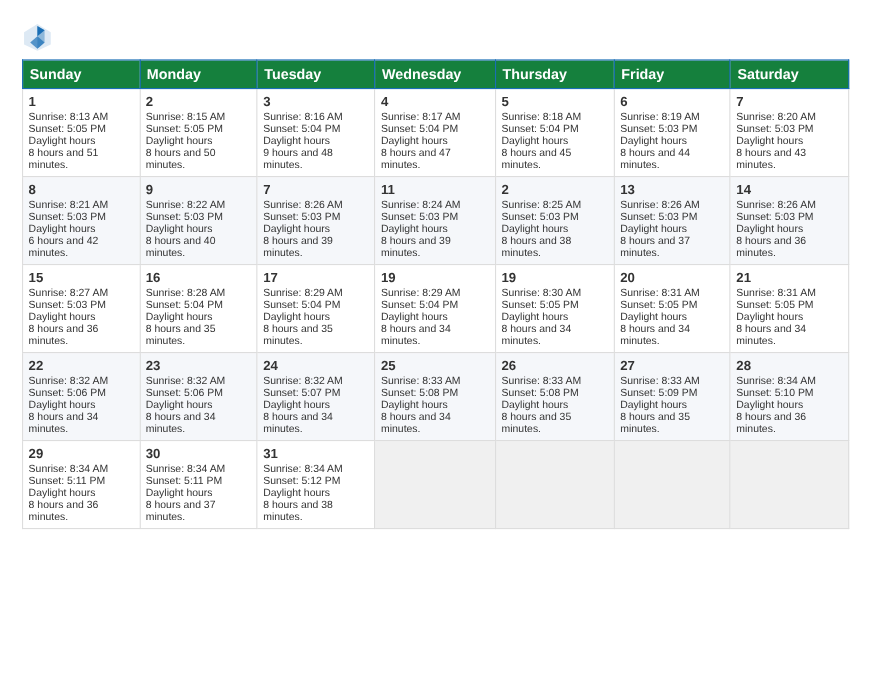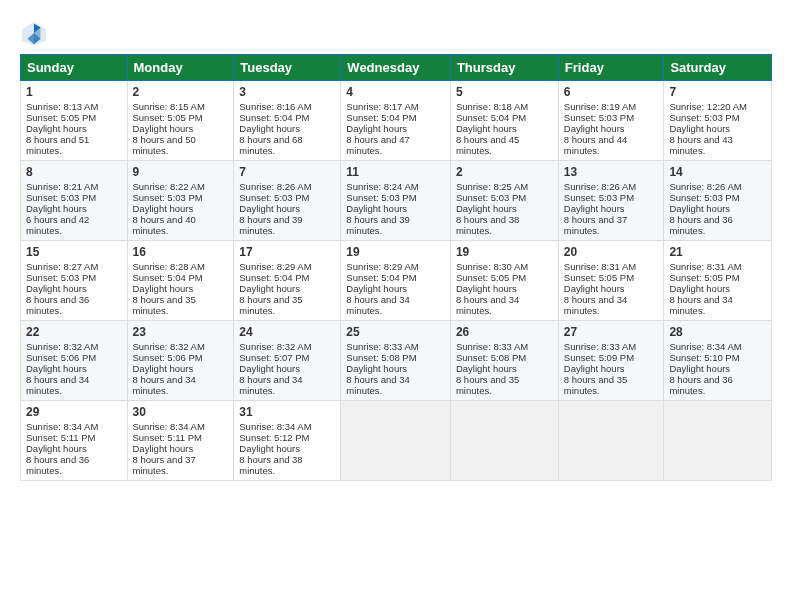--- a/index.html
+++ b/index.html
@@ -142,21 +142,21 @@
         <span>Sunrise: 8:15 AM</span><br>
         <span>Sunset: 5:05 PM</span><br>
         <span>Daylight hours</span><br>
         <span>8 hours and 50 minutes.</span>
       </td>
           <td>
         <span class="day-num">3</span>
         <span>Sunrise: 8:16 AM</span><br>
         <span>Sunset: 5:04 PM</span><br>
         <span>Daylight hours</span><br>
-        <span>8 hours and 68 minutes.</span>
+        <span>9 hours and 48 minutes.</span>
       </td>
           <td>
         <span class="day-num">4</span>
         <span>Sunrise: 8:17 AM</span><br>
         <span>Sunset: 5:04 PM</span><br>
         <span>Daylight hours</span><br>
         <span>8 hours and 47 minutes.</span>
       </td>
           <td>
         <span class="day-num">5</span>
@@ -167,21 +167,21 @@
       </td>
           <td>
         <span class="day-num">6</span>
         <span>Sunrise: 8:19 AM</span><br>
         <span>Sunset: 5:03 PM</span><br>
         <span>Daylight hours</span><br>
         <span>8 hours and 44 minutes.</span>
       </td>
           <td>
         <span class="day-num">7</span>
-        <span>Sunrise: 12:20 AM</span><br>
+        <span>Sunrise: 8:20 AM</span><br>
         <span>Sunset: 5:03 PM</span><br>
         <span>Daylight hours</span><br>
         <span>8 hours and 43 minutes.</span>
       </td>
         </tr>
         <tr>
           <td>
         <span class="day-num">8</span>
         <span>Sunrise: 8:21 AM</span><br>
         <span>Sunset: 5:03 PM</span><br>

